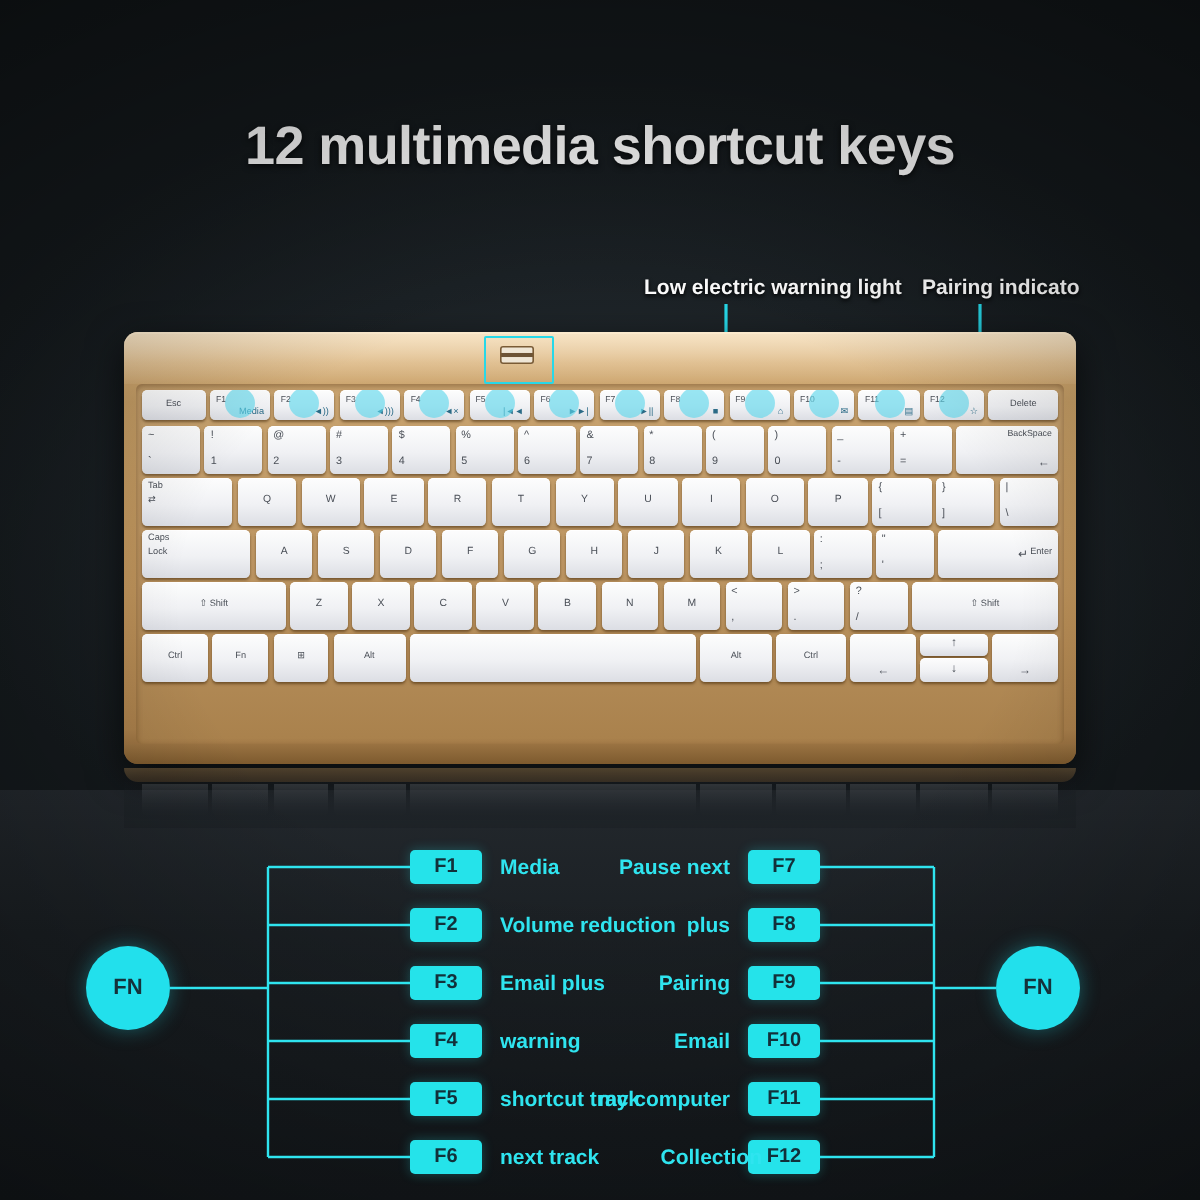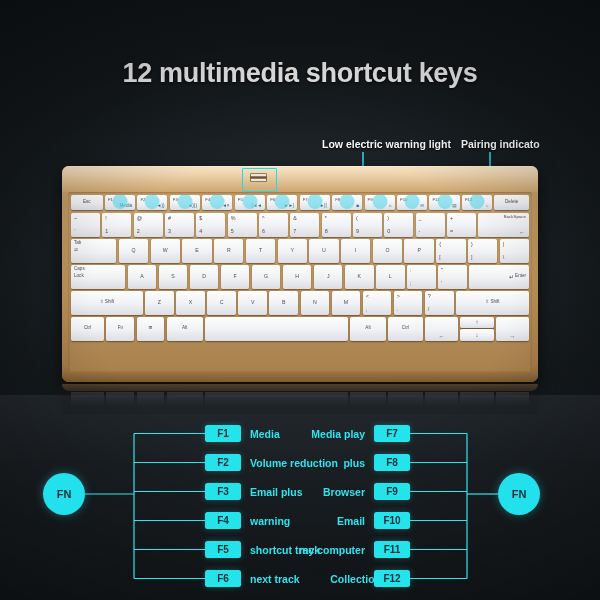--- a/index.html
+++ b/index.html
@@ -512,29 +512,29 @@
         <span>F5</span>
       </div>
       <div class="ftext" style="left: 250px; top: 544px;">shortcut track</div>
       <div class="fbox" style="left: 205px; top: 570px;">
         <span>F6</span>
       </div>
       <div class="ftext" style="left: 250px; top: 573px;">next track</div>
       <div class="fbox" style="left: 374px; top: 425px;">
         <span>F7</span>
       </div>
-      <div class="ftext r" style="right: 235px; top: 428px;">Media play</div>
+      <div class="ftext r" style="right: 235px; top: 428px;">Pause next</div>
       <div class="fbox" style="left: 374px; top: 454px;">
         <span>F8</span>
       </div>
       <div class="ftext r" style="right: 235px; top: 457px;">plus</div>
       <div class="fbox" style="left: 374px; top: 483px;">
         <span>F9</span>
       </div>
-      <div class="ftext r" style="right: 235px; top: 486px;">Browser</div>
+      <div class="ftext r" style="right: 235px; top: 486px;">Pairing</div>
       <div class="fbox" style="left: 374px; top: 512px;">
         <span>F10</span>
       </div>
       <div class="ftext r" style="right: 235px; top: 515px;">Email</div>
       <div class="fbox" style="left: 374px; top: 541px;">
         <span>F11</span>
       </div>
       <div class="ftext r" style="right: 235px; top: 544px;">my computer</div>
       <div class="fbox" style="left: 374px; top: 570px;">
         <span>F12</span>

